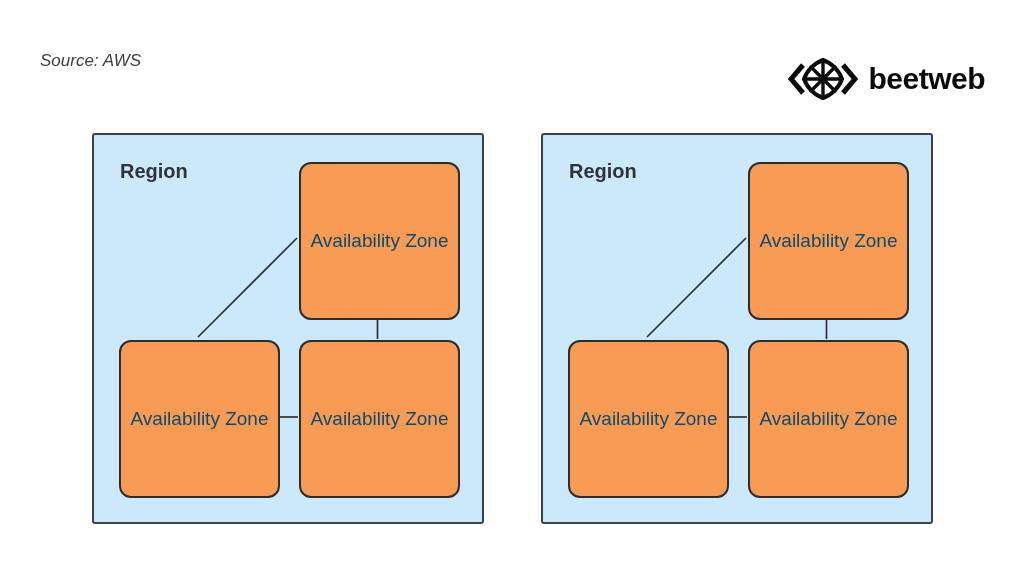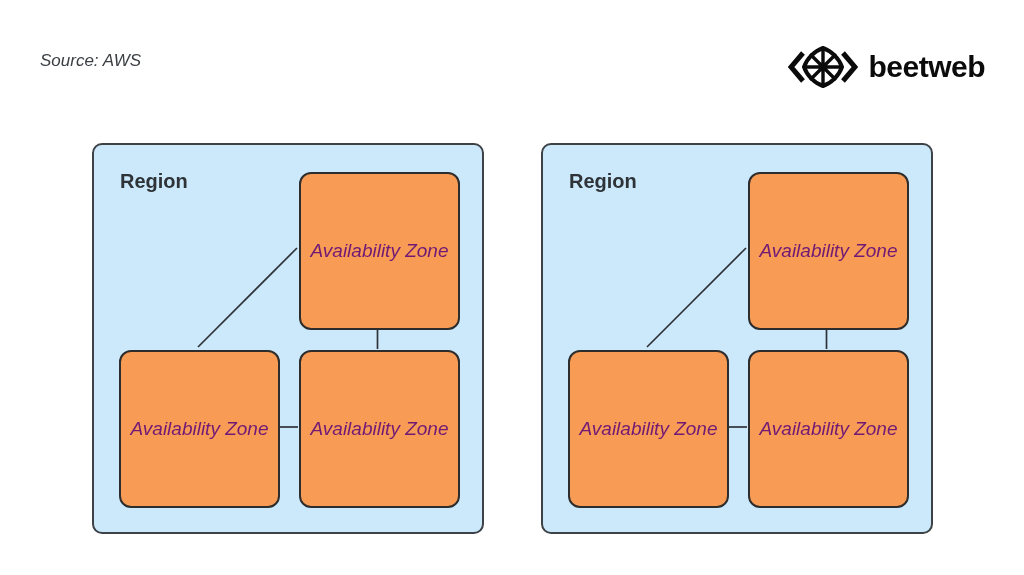--- a/index.html
+++ b/index.html
@@ -33,43 +33,43 @@
     margin-top: 7px;
     font-size: 17px;
     font-style: italic;
     font-weight: 400;
     color: #3a3f44;
   }
 
   
   .logo {
     position: absolute;
-    top: 44px;
+    top: 56px;
     right: 39px;
     display: flex;
     align-items: center;
     gap: 10px;
   }
   .logo-icon svg { display: block; }
   .logo-text {
     font-size: 30px;
     font-weight: 700;
     letter-spacing: -0.5px;
     color: var(--logo-color);
   }
 
   
   .region {
     position: absolute;
-    top: 143px;
+    top: 133px;
     width: 392px;
     height: 391px;
     background: var(--region-fill);
     border: 2px solid var(--region-border);
-    border-radius: 10px;
+    border-radius: 3px;
   }
   .region.left  { left: 92px; }
   .region.right { left: 541px; }
 
   .region-label {
     position: absolute;
     left: 26px;
     top: 25px;
     font-size: 20px;
     font-weight: 600;
@@ -96,22 +96,21 @@
     border-radius: 12px;
     display: flex;
     align-items: center;
     justify-content: center;
     text-align: center;
     padding: 8px;
   }
   .zone-label {
     font-size: 19px;
     line-height: 1.38;
-    color: #701a75;
-    font-style: italic;
+    color: #0c4a6e;
   }
   .zone.top          { left: 205px; top: 27px;  }
   .zone.bottom-left  { left: 25px;  top: 205px; }
   .zone.bottom-right { left: 205px; top: 205px; }
 </style>
 </head>
 <body>
 
 <div class="header">
   <div class="source">Source: AWS</div>

